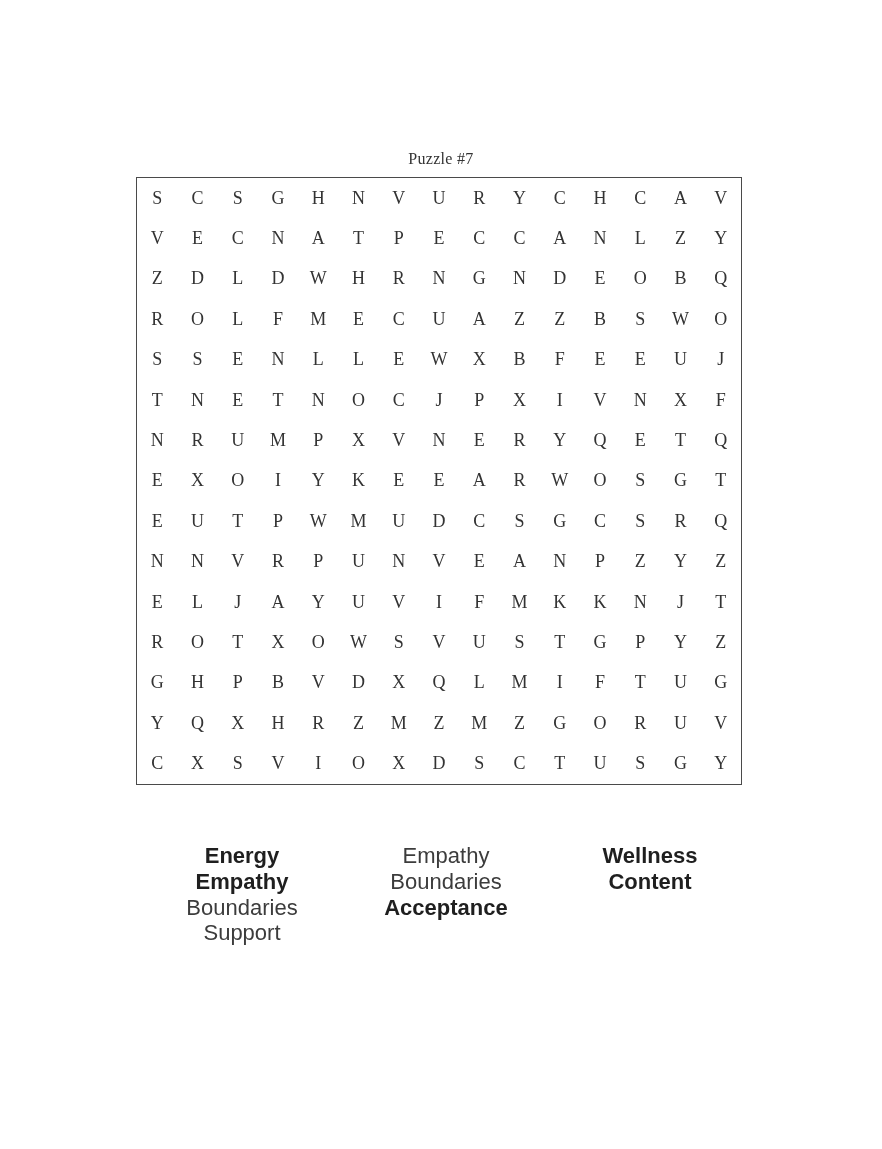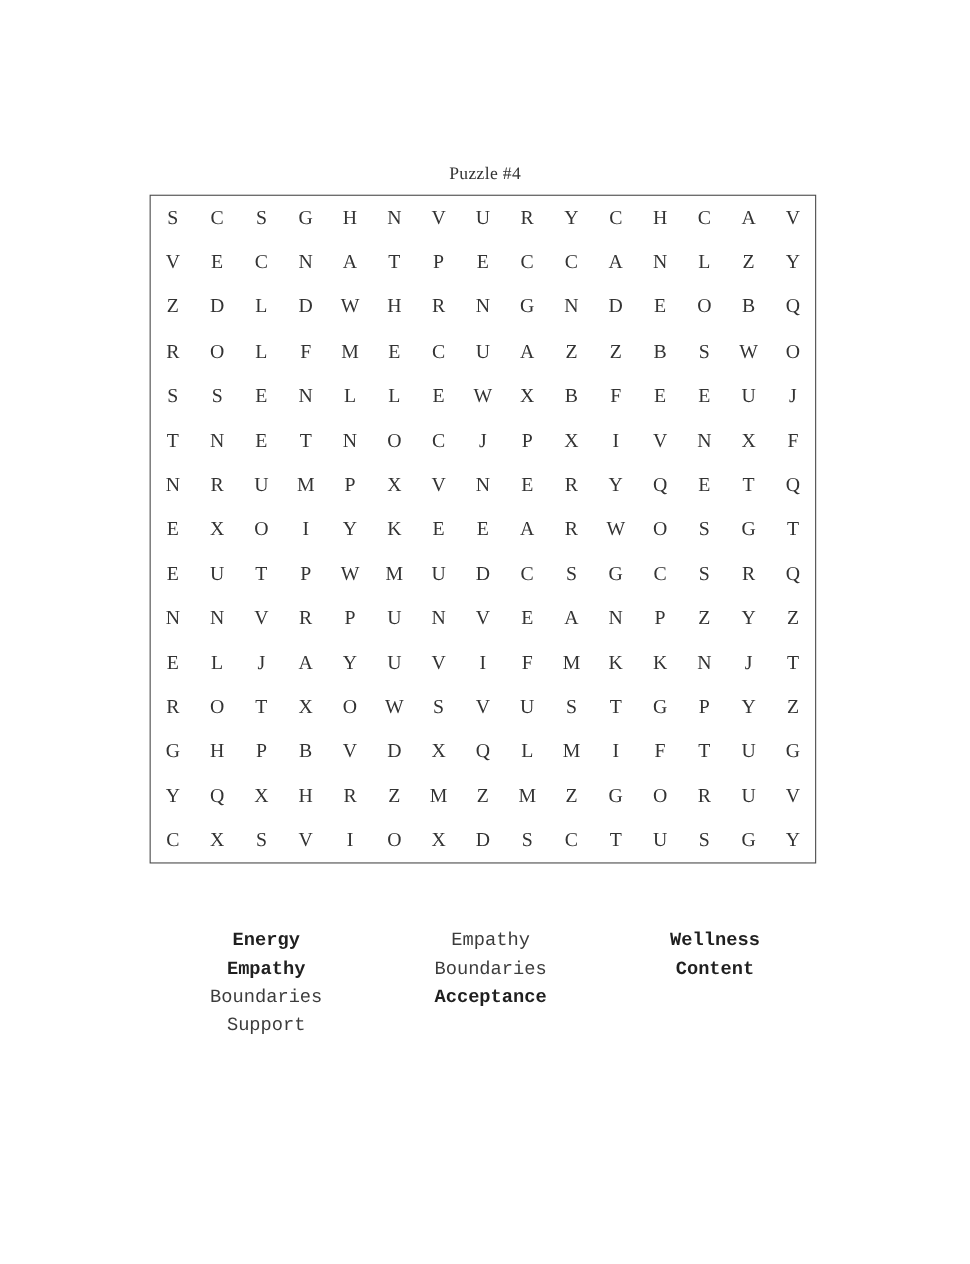--- a/index.html
+++ b/index.html
@@ -51,35 +51,35 @@
     left: 140px;
     top: 843px;
     width: 612px;
     display: flex;
   }
   .word-col {
     width: 204px;
     text-align: center;
   }
   .word {
-    font-family: Liberation Mono, monospace;
-    font-size: 17px;
+    font-family: Liberation Sans, sans-serif;
+    font-size: 22px;
     line-height: 25.8px;
     color: var(--word-regular, #3c3c3c);
   }
   .word.bold {
     font-weight: bold;
     color: var(--word-bold, #1f1f1f);
   }
 </style>
 </head>
 <body>
 
 <div class="page">
-  <div class="puzzle-title">Puzzle #4</div>
+  <div class="puzzle-title">Puzzle #7</div>
 
   <div class="letter-grid">
       <span class="cell">S</span>
       <span class="cell">C</span>
       <span class="cell">S</span>
       <span class="cell">G</span>
       <span class="cell">H</span>
       <span class="cell">N</span>
       <span class="cell">V</span>
       <span class="cell">U</span>

